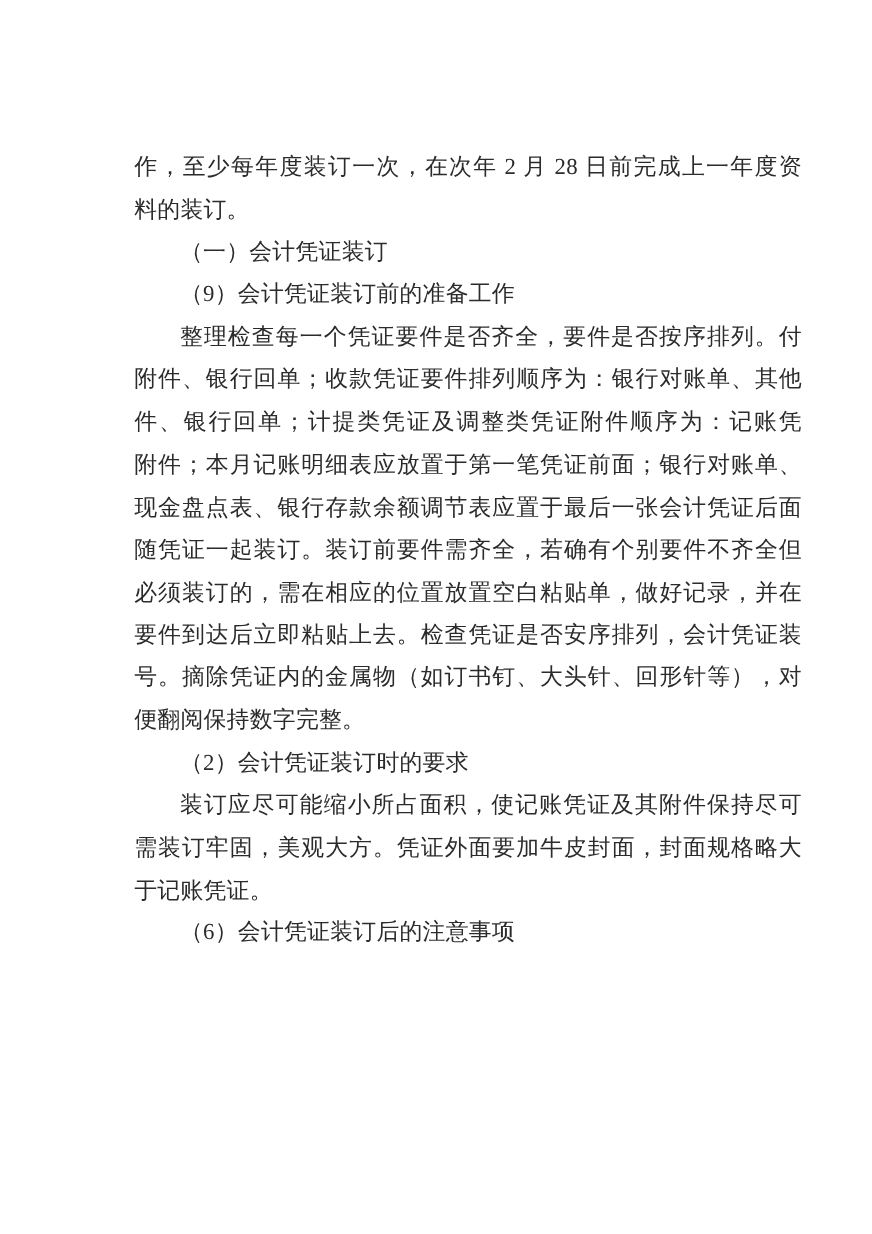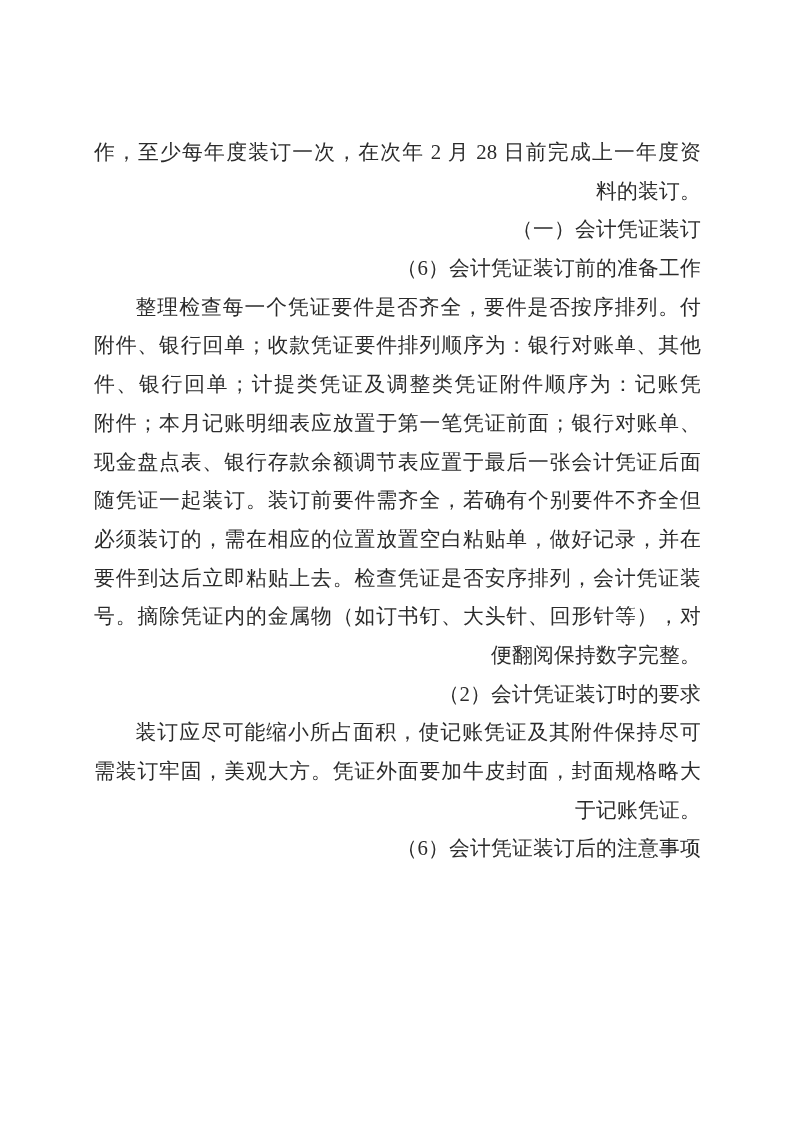--- a/index.html
+++ b/index.html
@@ -22,43 +22,43 @@
     top: 133px;
     width: 607px;
   }
   .line {
     font-family: "Liberation Serif", "DejaVu Serif", serif;
     font-size: 20.8px;
     line-height: 38.7px;
     height: 38.7px;
     letter-spacing: 0.2px;
     color: #2b2b2b;
-    text-align: right;
+    text-align: left;
     overflow: hidden;
     white-space: nowrap;
   }
   .line.justify {
     white-space: normal;
     text-align: justify;
     text-align-last: justify;
     text-justify: inter-character;
   }
   .line.indent {
     text-indent: 2em;
   }
 </style>
 </head>
 <body style="background: rgb(255, 255, 255);">
 
 <div class="page">
-  <div class="text-block" style="color: rgb(43, 43, 43);">
+  <div class="text-block" style="color: rgb(43, 43, 43); margin-left: 28px;">
       <div class="line justify">作，至少每年度装订一次，在次年 2 月 28 日前完成上一年度资</div>
       <div class="line">料的装订。</div>
       <div class="line indent">（一）会计凭证装订</div>
-      <div class="line indent">（6）会计凭证装订前的准备工作</div>
+      <div class="line indent">（9）会计凭证装订前的准备工作</div>
       <div class="line indent justify">整理检查每一个凭证要件是否齐全，要件是否按序排列。付</div>
       <div class="line justify">附件、银行回单；收款凭证要件排列顺序为：银行对账单、其他附</div>
       <div class="line justify">件、银行回单；计提类凭证及调整类凭证附件顺序为：记账凭证、</div>
       <div class="line justify">附件；本月记账明细表应放置于第一笔凭证前面；银行对账单、</div>
       <div class="line justify">现金盘点表、银行存款余额调节表应置于最后一张会计凭证后面</div>
       <div class="line justify">随凭证一起装订。装订前要件需齐全，若确有个别要件不齐全但</div>
       <div class="line justify">必须装订的，需在相应的位置放置空白粘贴单，做好记录，并在</div>
       <div class="line justify">要件到达后立即粘贴上去。检查凭证是否安序排列，会计凭证装订</div>
       <div class="line justify">号。摘除凭证内的金属物（如订书钉、大头针、回形针等），对</div>
       <div class="line">便翻阅保持数字完整。</div>

